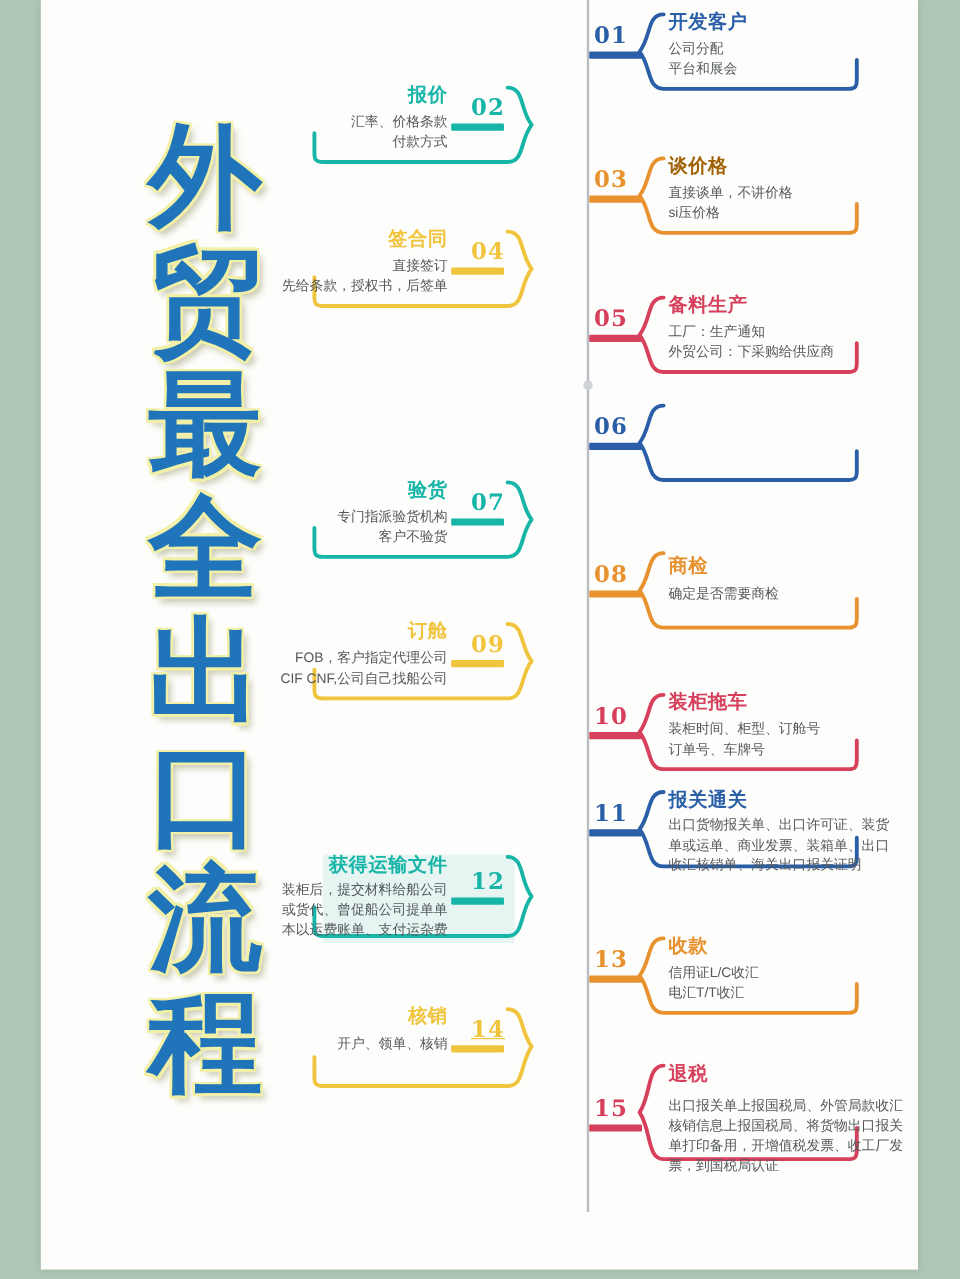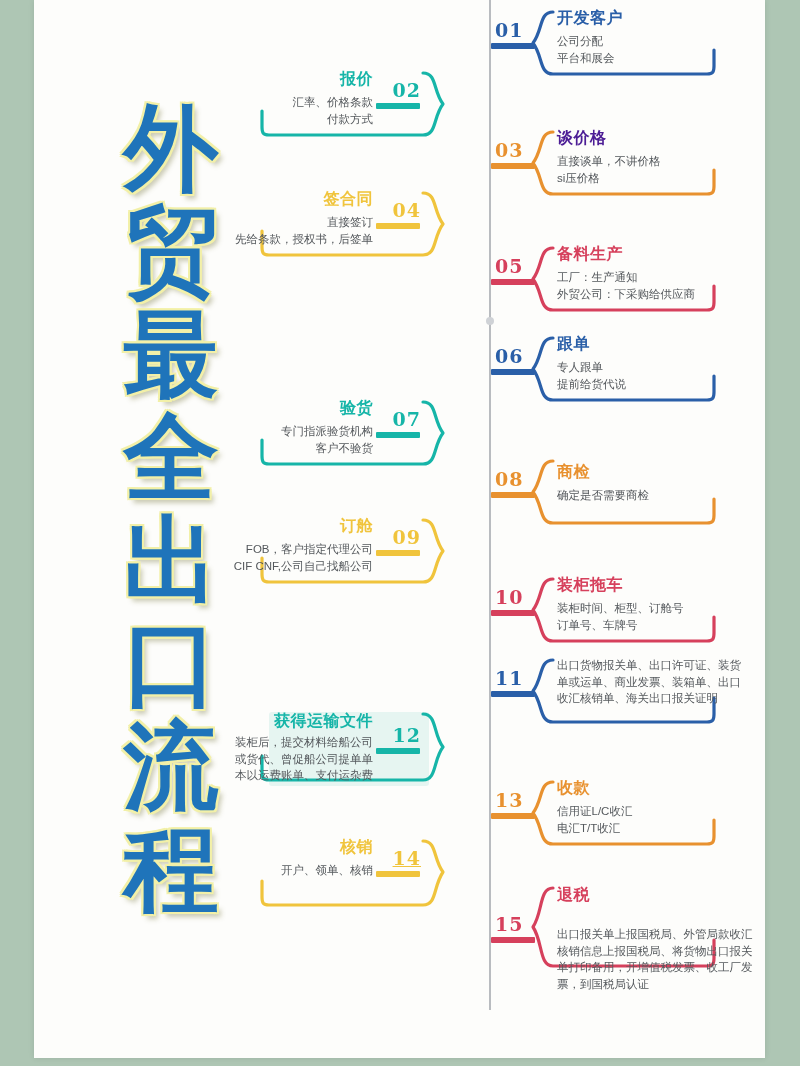--- a/index.html
+++ b/index.html
@@ -300,21 +300,21 @@
 
     <div class="item right-item" style="top:8px;">
       <div class="head" style="color:#2a5fa8;">开发客户</div>
       <div class="lines">
         <div>公司分配</div>
         <div>平台和展会</div>
       </div>
     </div>
 
     <div class="item right-item" style="top:128px;">
-      <div class="head" style="color:#4c1d95;">谈价格</div>
+      <div class="head" style="color:#a16207;">谈价格</div>
       <div class="lines">
         <div>直接谈单，不讲价格</div>
         <div>si压价格</div>
       </div>
     </div>
 
     <div class="item left-item" style="top:189px;">
       <div class="head" style="color:#f0c43c;">签合同</div>
       <div class="lines">
         <div>直接签订</div>
@@ -323,27 +323,20 @@
     </div>
 
     <div class="item right-item" style="top:244px;">
       <div class="head" style="color:#d6405c;">备料生产</div>
       <div class="lines">
         <div>工厂：生产通知</div>
         <div>外贸公司：下采购给供应商</div>
       </div>
     </div>
 
-    <div class="item right-item" style="top:334px;">
-      <div class="head" style="color:#2a5fa8;">跟单</div>
-      <div class="lines">
-        <div>专人跟单</div>
-        <div>提前给货代说</div>
-      </div>
-    </div>
 
     <div class="item left-item" style="top:398px;">
       <div class="head" style="color:#16b5a8;">验货</div>
       <div class="lines">
         <div>专门指派验货机构</div>
         <div>客户不验货</div>
       </div>
     </div>
 
     <div class="item right-item" style="top:462px;">
@@ -363,20 +356,21 @@
 
     <div class="item right-item" style="top:575px;">
       <div class="head" style="color:#d6405c;">装柜拖车</div>
       <div class="lines">
         <div>装柜时间、柜型、订舱号</div>
         <div>订单号、车牌号</div>
       </div>
     </div>
 
     <div class="item right-item" style="top:657px;">
+      <div class="head" style="color:#2a5fa8; margin-bottom:2px;">报关通关</div>
       <div class="lines">
         <div>出口货物报关单、出口许可证、装货</div>
         <div>单或运单、商业发票、装箱单、出口</div>
         <div>收汇核销单、海关出口报关证明</div>
       </div>
     </div>
 
     <div class="item left-item" style="top:711px;">
       <div class="head" style="color:#16b5a8; margin-bottom:2px;">获得运输文件</div>
       <div class="lines">
@@ -395,21 +389,21 @@
     </div>
 
     <div class="item left-item" style="top:837px;">
       <div class="head" style="color:#f0c43c;">核销</div>
       <div class="lines">
         <div>开户、领单、核销</div>
       </div>
     </div>
 
     <div class="item right-item" style="top:885px;">
-      <div class="head" style="color:#d6405c; margin-bottom:20px;">退税</div>
+      <div class="head" style="color:#d6405c; margin-bottom:8px;">退税</div>
       <div class="lines">
         <div>出口报关单上报国税局、外管局款收汇</div>
         <div>核销信息上报国税局、将货物出口报关</div>
         <div>单打印备用，开增值税发票、收工厂发</div>
         <div>票，到国税局认证</div>
       </div>
     </div>
 
   </div>
 </div>

